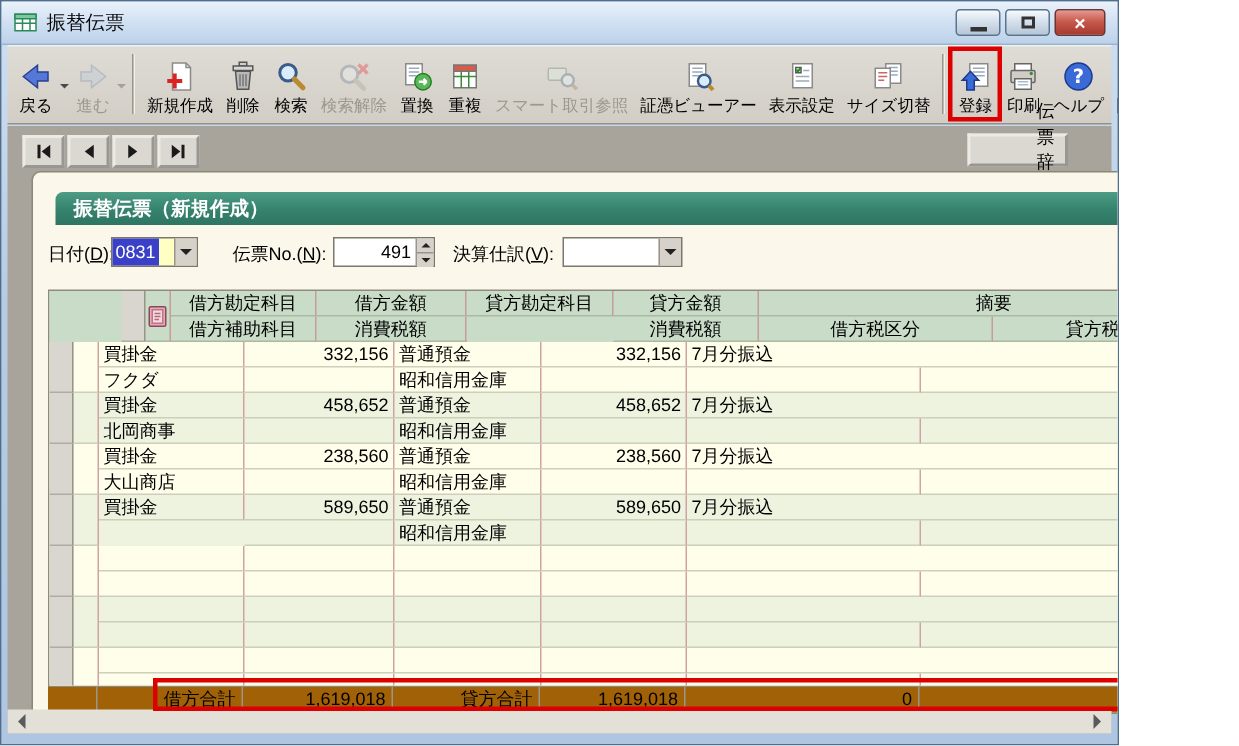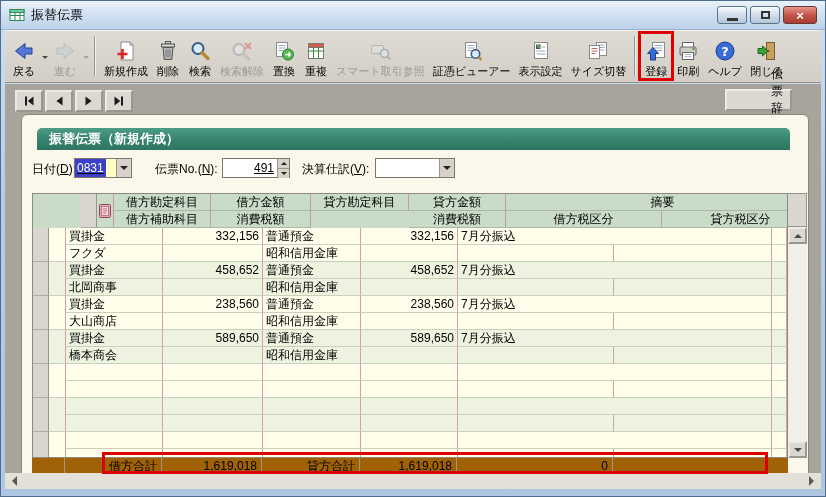--- a/index.html
+++ b/index.html
@@ -1,19 +1,19 @@
 <!DOCTYPE html>
 <html><head>
 <meta charset="utf-8">
 <style>
   * { margin:0; padding:0; box-sizing:border-box; }
   html,body { background:#fff; }
   body { font-family:"Liberation Sans","DejaVu Sans",sans-serif; font-size:12px; color:#000; }
 
-  .window{ position:relative; width:826px; height:497px;
+  .window{ position:relative; width:746px; height:497px;
     background:linear-gradient(180deg,#cfe0f2,#b6cce6 40%,#aec6e2);
     border:1px solid #4f6d8d; overflow:hidden; }
 
   
   .titlebar{ position:absolute; left:0; top:0; right:0; height:29px; display:flex; align-items:center;
     padding:0 8px; background:linear-gradient(180deg,#eaf2fb,#d3e2f3 45%,#bcd2ea); border-bottom:1px solid #9ab2cc; }
   .title-icon{ width:16px; height:16px; margin-right:6px; flex:0 0 auto; }
   .title-text{ font-size:13px; color:#0a0a0a; }
   .win-controls{ margin-left:auto; display:flex; gap:3px; }
   .wbtn{ width:30px; height:18px; border:1px solid #5a748e; border-radius:3px;
@@ -49,21 +49,21 @@
 
   
   .panel{ position:absolute; left:16px; top:30px; width:788px; height:362px; background:#fbf7ea;
     border:1px solid #8b8874; border-radius:6px 6px 3px 3px; }
   .panel-title{ position:absolute; left:15px; top:13px; width:753px; height:22px;
     background:linear-gradient(#4d9c84,#35826d 55%,#2e7562); border-radius:5px 5px 0 0;
     color:#fff; font-weight:bold; font-size:13px; line-height:22px; padding-left:12px; }
 
   .flabel{ position:absolute; top:46px; font-size:12px; white-space:nowrap; }
   .lab-date{left:10px} .lab-slip{left:133px} .lab-settle{left:280px}
-  .fieldbox{ position:absolute; top:43px; height:20px; border:1px solid #7a776c; background:#fff; display:flex;text-decoration:underline; }
+  .fieldbox{ position:absolute; top:43px; height:20px; border:1px solid #7a776c; background:#fff; display:flex; }
   .f-date{ left:52px; width:58px; background:#ffffc4; }
   .f-slip{ left:200px; width:68px; }
   .f-settle{ left:353px; width:80px; }
   .sel-val{ background:#3a41c8; color:#fff; line-height:18px; padding:0 2px; font-size:12px; }
   .combo-btn{ margin-left:auto; width:15px; background:#d6d2ca; border-left:1px solid #9a968c;
     display:flex; align-items:center; justify-content:center; }
   .combo-btn::after{ content:""; border:4px solid transparent; border-top-color:#222; margin-top:4px; }
   .num-val{ flex:1; text-align:right; line-height:18px; padding-right:3px; }
   .spinner{ width:12px; display:flex; flex-direction:column; border-left:1px solid #9a968c; }
   .spin{ flex:1; background:#d6d2ca; display:flex; align-items:center; justify-content:center; }
@@ -448,21 +448,20 @@
 
         <div class="g trow even">
           <div class="c x1"></div>
           <div class="c x2"></div>
           <div class="c a r1">買掛金</div>
           <div class="c b r1 amt">589,650</div>
           <div class="c cc r1">普通預金</div>
           <div class="c d r1 amt">589,650</div>
           <div class="c ef r1">7月分振込</div>
           <div class="c i r1"></div>
-          <div class="c a r2">橋本商会</div>
           <div class="c b r2 amt"></div>
           <div class="c cc r2">昭和信用金庫</div>
           <div class="c d r2 amt"></div>
           <div class="c e r2"></div>
           <div class="c f r2"></div>
           <div class="c i r2"></div>
         </div>
 
         <div class="g trow odd">
           <div class="c x1"></div>

